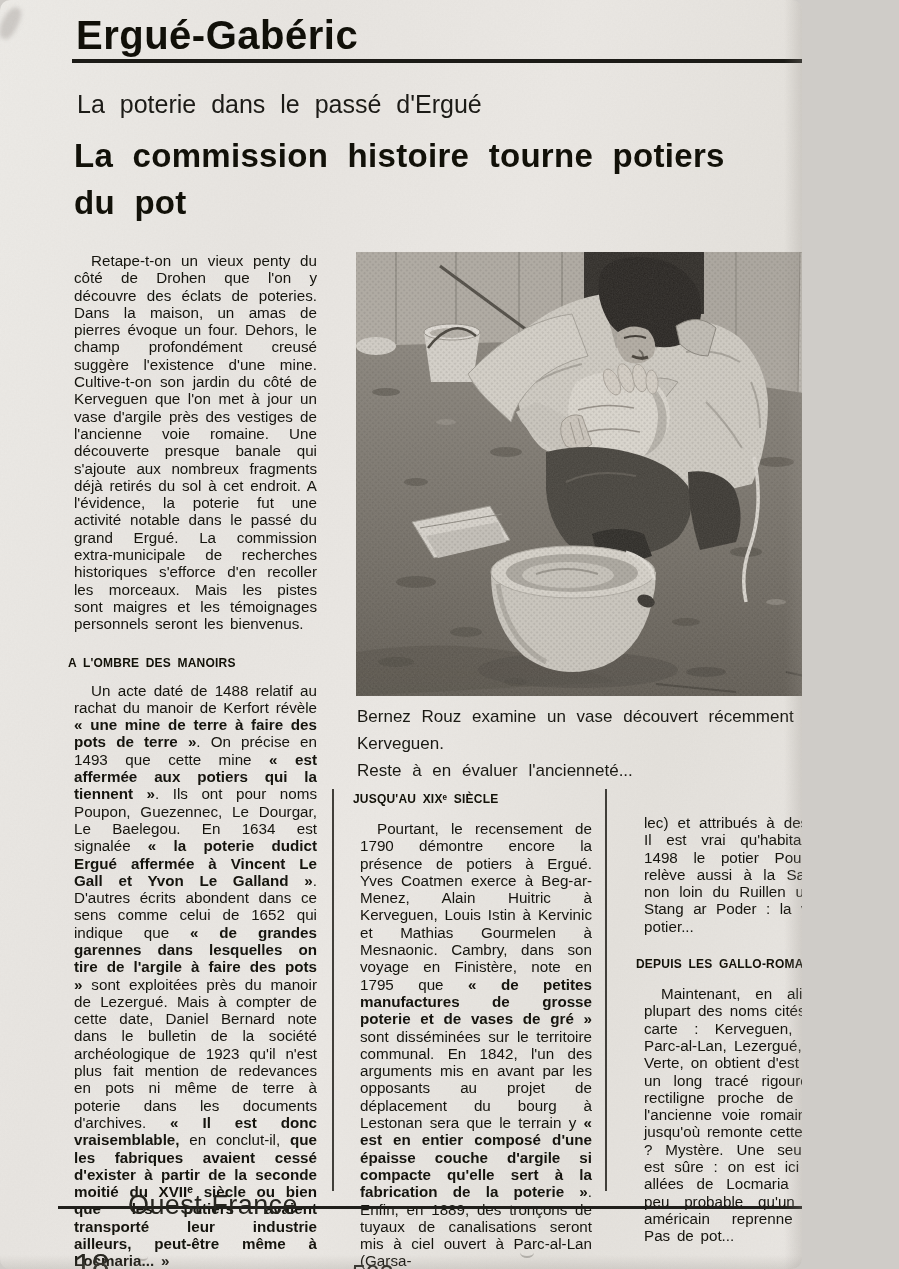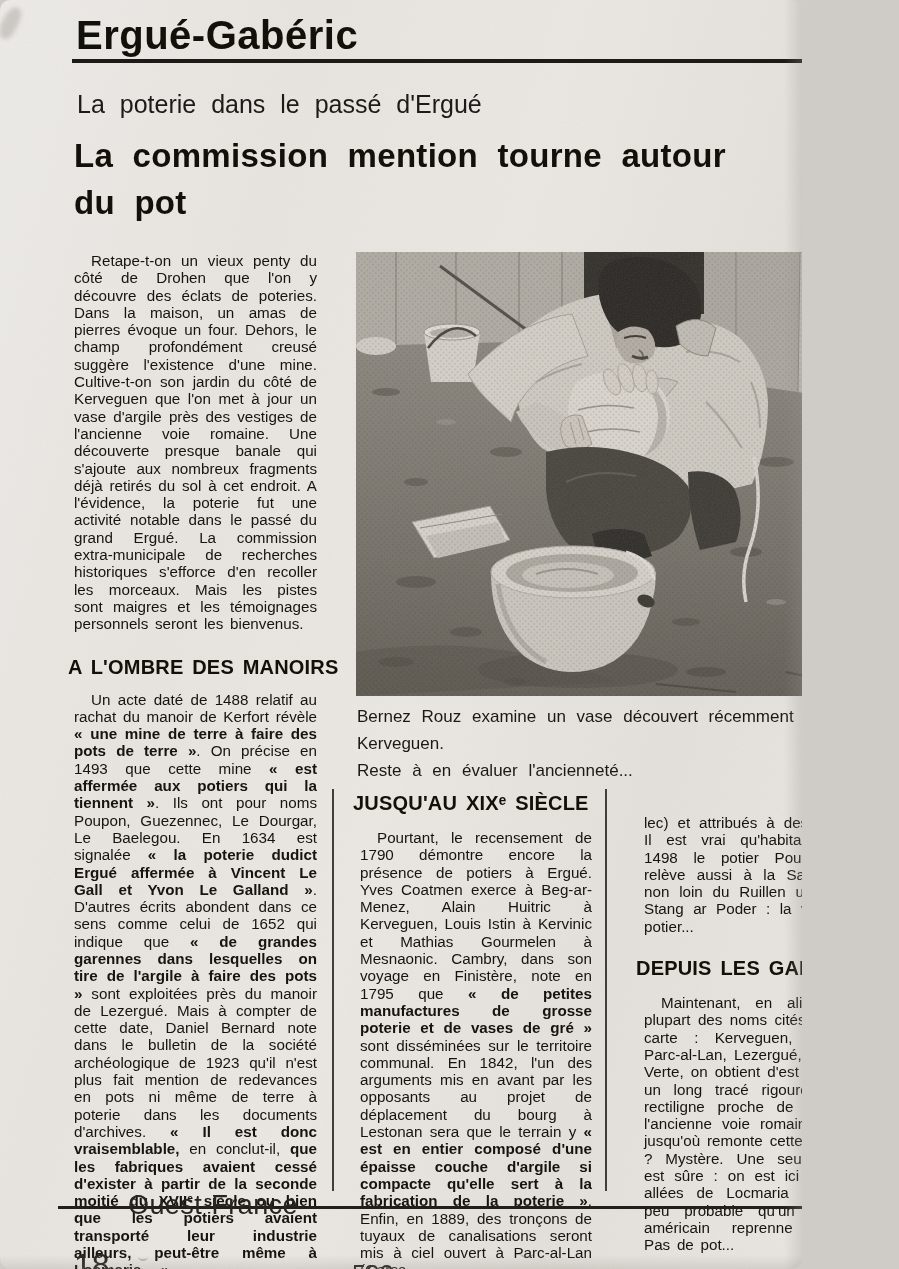--- a/index.html
+++ b/index.html
@@ -15,21 +15,21 @@
   .kicker{position:absolute;left:77px;top:90px;font-size:25px;word-spacing:8px;color:#1c1b17;}
   .headline{position:absolute;left:74px;top:132px;margin:0;font-size:33px;line-height:47px;font-weight:bold;word-spacing:10px;letter-spacing:.3px;color:#121109;}
   .hl-line{display:block;}
   .col{position:absolute;}
   .col-left{left:66px;top:244px;width:259px;}
   .col-mid{left:352px;top:790px;width:248px;}
   .col-right{left:636px;top:806px;width:239px;}
   .body{font-size:15.2px;line-height:17.3px;text-align:justify;word-spacing:2.5px;margin:8px;color:#15140e;}
   .body .bold{font-weight:bold;}
   .indent{text-indent:17px;}
-  .crosshead{font-size:20px;font-weight:bold;letter-spacing:.2px;word-spacing:3px;margin:0;white-space:nowrap;color:#121108;}
+  .crosshead{font-size:12px;font-weight:bold;letter-spacing:.2px;word-spacing:3px;margin:0;white-space:nowrap;color:#121108;}
   .col-left .crosshead{margin:23px 0 12px 2px;}
   .col-mid .crosshead{margin:2px 0 14px 1px;}
   .col-right .crosshead{margin:22px 0 14px 0;}
   .photo{position:absolute;left:356px;top:252px;width:520px;height:444px;margin:0;}
   .caption{position:absolute;left:357px;top:703px;width:519px;font-size:17px;line-height:27px;word-spacing:6px;color:#1a1913;}
   .vrule{position:absolute;top:789px;height:402px;width:1.6px;background:#413f3a;}
   .vrule-1{left:332px;}
   .vrule-2{left:605px;}
   .byline{text-align:right;font-weight:bold;font-size:17px;margin-top:5px;padding-right:2px;}
   .footer-rule{position:absolute;left:58px;top:1206px;width:841px;height:3px;background:#201f1b;}
@@ -58,21 +58,21 @@
   </svg>
 
   <div class="content">
 
     <h1 class="masthead-title">Ergué-Gabéric</h1>
     <div class="masthead-rule"></div>
 
     <div class="kicker">La poterie dans le passé d'Ergué</div>
 
     <h2 class="headline">
-      <span class="hl-line">La commission mention tourne autour</span>
+      <span class="hl-line">La commission histoire tourne potiers</span>
       <span class="hl-line">du pot</span>
     </h2>
 
     <div class="col col-left">
       <p class="body indent">Retape-t-on un vieux penty du côté de Drohen que l'on y découvre des éclats de poteries. Dans la maison, un amas de pierres évoque un four. Dehors, le champ profondément creusé suggère l'existence d'une mine. Cultive-t-on son jardin du côté de Kerveguen que l'on met à jour un vase d'argile près des vestiges de l'ancienne voie romaine. Une découverte presque banale qui s'ajoute aux nombreux fragments déjà retirés du sol à cet endroit. A l'évidence, la poterie fut une activité notable dans le passé du grand Ergué. La commission extra-municipale de recherches historiques s'efforce d'en recoller les morceaux. Mais les pistes sont maigres et les témoignages personnels seront les bienvenus.</p>
       <h3 class="crosshead">A L'OMBRE DES MANOIRS</h3>
       <p class="body indent"><span>Un acte daté de 1488 relatif au rachat du manoir de Kerfort révèle </span><span class="bold">« une mine de terre à faire des pots de terre »</span><span>. On précise en 1493 que cette mine </span><span class="bold">« est affermée aux potiers qui la tiennent »</span><span>. Ils ont pour noms Poupon, Guezennec, Le Dourgar, Le Baelegou. En 1634 est signalée </span><span class="bold">« la poterie dudict Ergué affermée à Vincent Le Gall et Yvon Le Galland »</span><span>. D'autres écrits abondent dans ce sens comme celui de 1652 qui indique que </span><span class="bold">« de grandes garennes dans lesquelles on tire de l'argile à faire des pots »</span><span> sont exploitées près du manoir de Lezergué. Mais à compter de cette date, Daniel Bernard note dans le bulletin de la société archéologique de 1923 qu'il n'est plus fait mention de redevances en pots ni même de terre à poterie dans les documents d'archives. </span><span class="bold">« Il est donc vraisemblable, </span><span>en conclut-il, </span><span class="bold">que les fabriques avaient cessé d'exister à partir de la seconde moitié du XVIIᵉ siècle ou bien que les potiers avaient transporté leur industrie ailleurs, peut-être même à Locmaria... »</span></p>
     </div>
 
     <figure class="photo">

